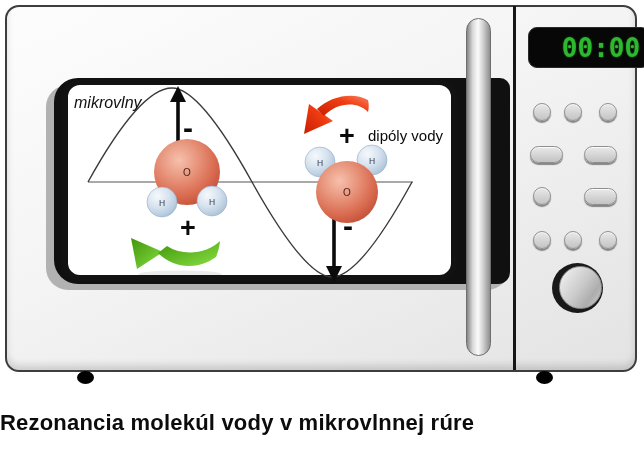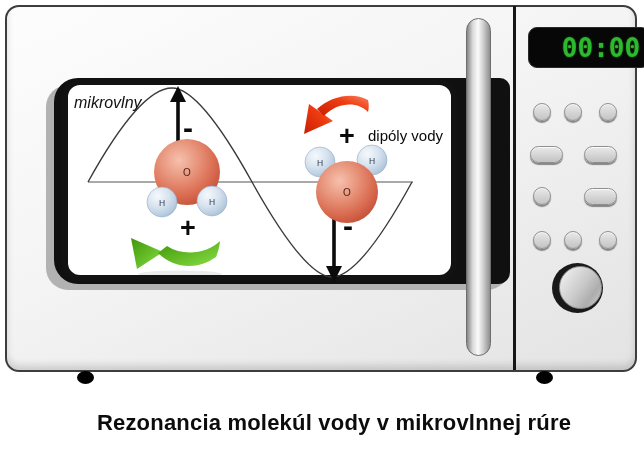--- a/index.html
+++ b/index.html
@@ -49,22 +49,22 @@
   .circle { width:18px; height:18px; border-radius:50%; }
   .pill   { width:33px; height:17px; border-radius:9px; }
   .knob { position:absolute; left:552px; top:263px; width:51px; height:50px; border-radius:50%; background:#191919; }
   .knob-face {
     position:absolute; left:7px; top:3px; width:43px; height:43px; border-radius:50%;
     background:linear-gradient(125deg,#f1f1f1 5%,#cacaca 50%,#adadad 75%,#d0d0d0 100%);
     border:1px solid #8f8f8f; box-sizing:border-box;
   }
   .foot { position:absolute; top:371px; width:17px; height:13px; background:#000; border-radius:50%; }
   .caption {
-    position:absolute; top:410px; left:0; width:612px; text-align:center;
-    font-size:22px; font-weight:bold; color:#0c0c0c; letter-spacing:0.2px;margin-left:28px;
+    position:absolute; top:410px; left:0; width:612px; text-align:left;
+    font-size:22px; font-weight:bold; color:#0c0c0c; letter-spacing:0.2px;
   }
 </style>
 </head>
 <body>
 
 <div class="stage">
 
   <div class="mw-body"></div>
 
   <div class="win-shadow"></div>

